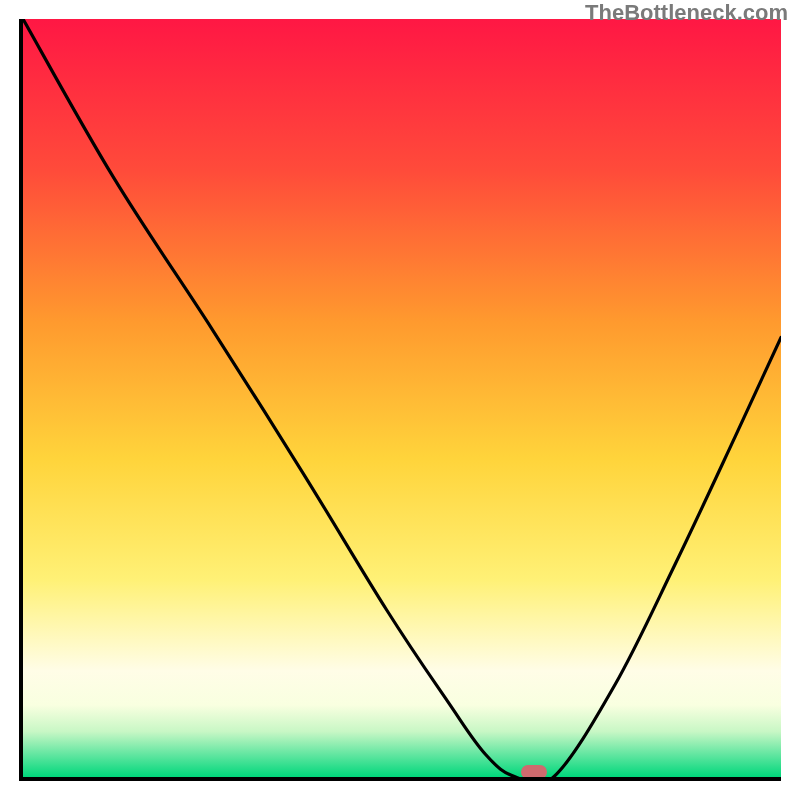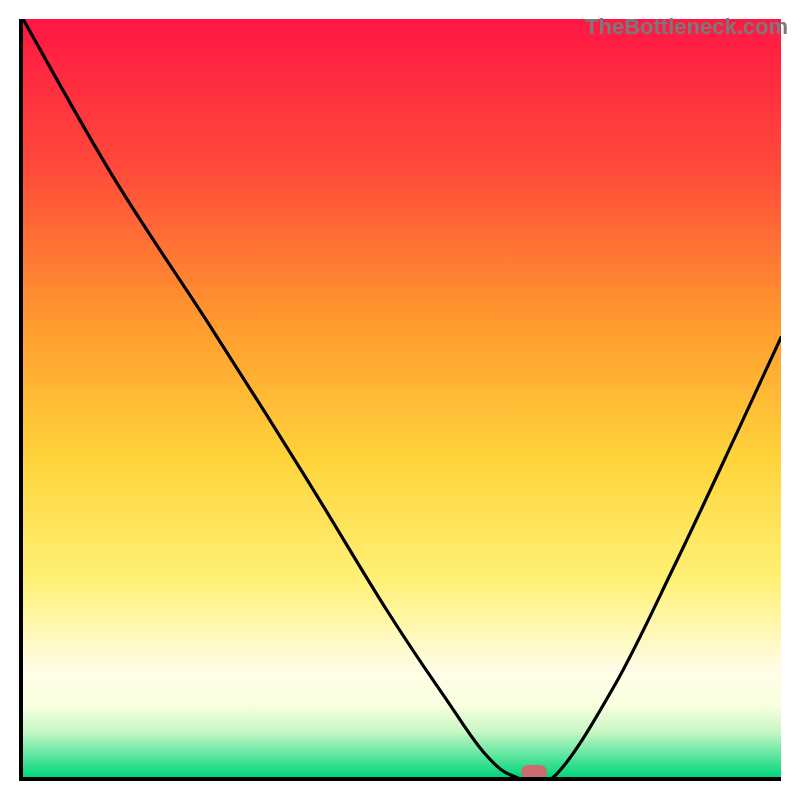--- a/index.html
+++ b/index.html
@@ -9,21 +9,21 @@
   }
   body {
     width: 800px;
     height: 800px;
     background: #ffffff;
     font-family: Arial, sans-serif;
     position: relative;
   }
   .watermark {
     position: absolute;
-    top: 14px;
+    top: 0;
     right: 12px;
     font-size: 22px;
     font-weight: bold;
     color: #7a7a7a;
     font-family: Arial, sans-serif;
     z-index: 10;
   }
   .chart-area {
     position: absolute;
     left: 19px;

